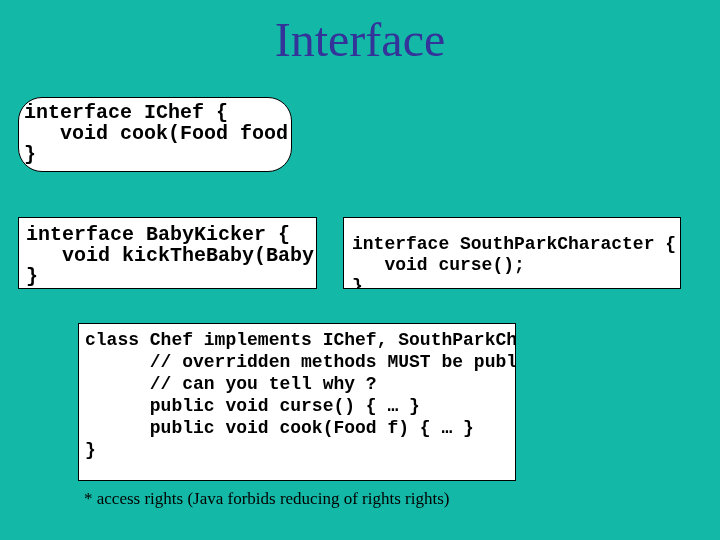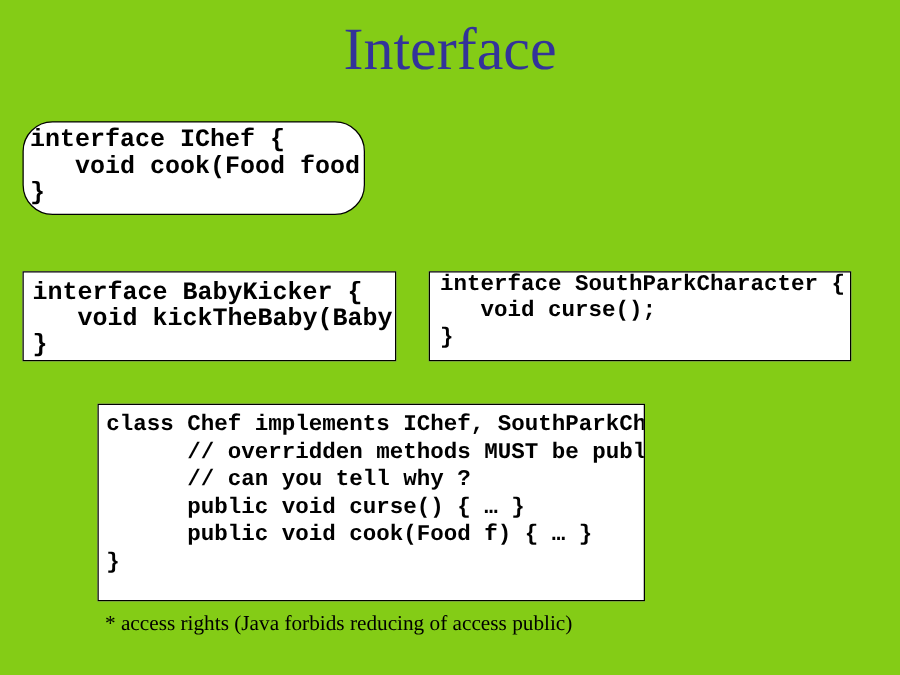--- a/index.html
+++ b/index.html
@@ -4,21 +4,21 @@
 <style>
   html, body {
     margin: 0;
     padding: 0;
     background: #ffffff;
   }
   .slide {
     position: relative;
     width: 720px;
     height: 540px;
-    background: #84cc16;
+    background: #14b8a6;
     overflow: hidden;
     font-family: "Liberation Serif", serif;
   }
   .title {
     position: absolute;
     top: 14px;
     left: 0;
     width: 100%;
     margin: 0;
     text-align: center;
@@ -50,21 +50,21 @@
   .box-babykicker {
     left: 18px; top: 217px;
     width: 299px; height: 72px;
     font-size: 20px; line-height: 21px;
     padding: 6px 0 0 7px;
   }
   .box-southpark {
     left: 343px; top: 217px;
     width: 338px; height: 72px;
     font-size: 18px; line-height: 21px;
-    padding: 0 0 0 8px;
+    padding: 16px 0 0 8px;
   }
   .box-chefclass {
     left: 78px; top: 323px;
     width: 438px; height: 158px;
     font-size: 18px; line-height: 22px;
     padding: 5px 0 0 6px;
   }
   .footnote {
     position: absolute;
     left: 84px;
@@ -95,15 +95,15 @@
    void curse();
 }</pre>
 
   <pre class="codebox box-chefclass">class Chef implements IChef, SouthParkCharacter {
       // overridden methods MUST be public
       // can you tell why ?
       public void curse() { … }
       public void cook(Food f) { … }
 }</pre>
 
-  <p class="footnote">* access rights (Java forbids reducing of access public)</p>
+  <p class="footnote">* access rights (Java forbids reducing of rights rights)</p>
 
 </div>
 
 </body></html>

